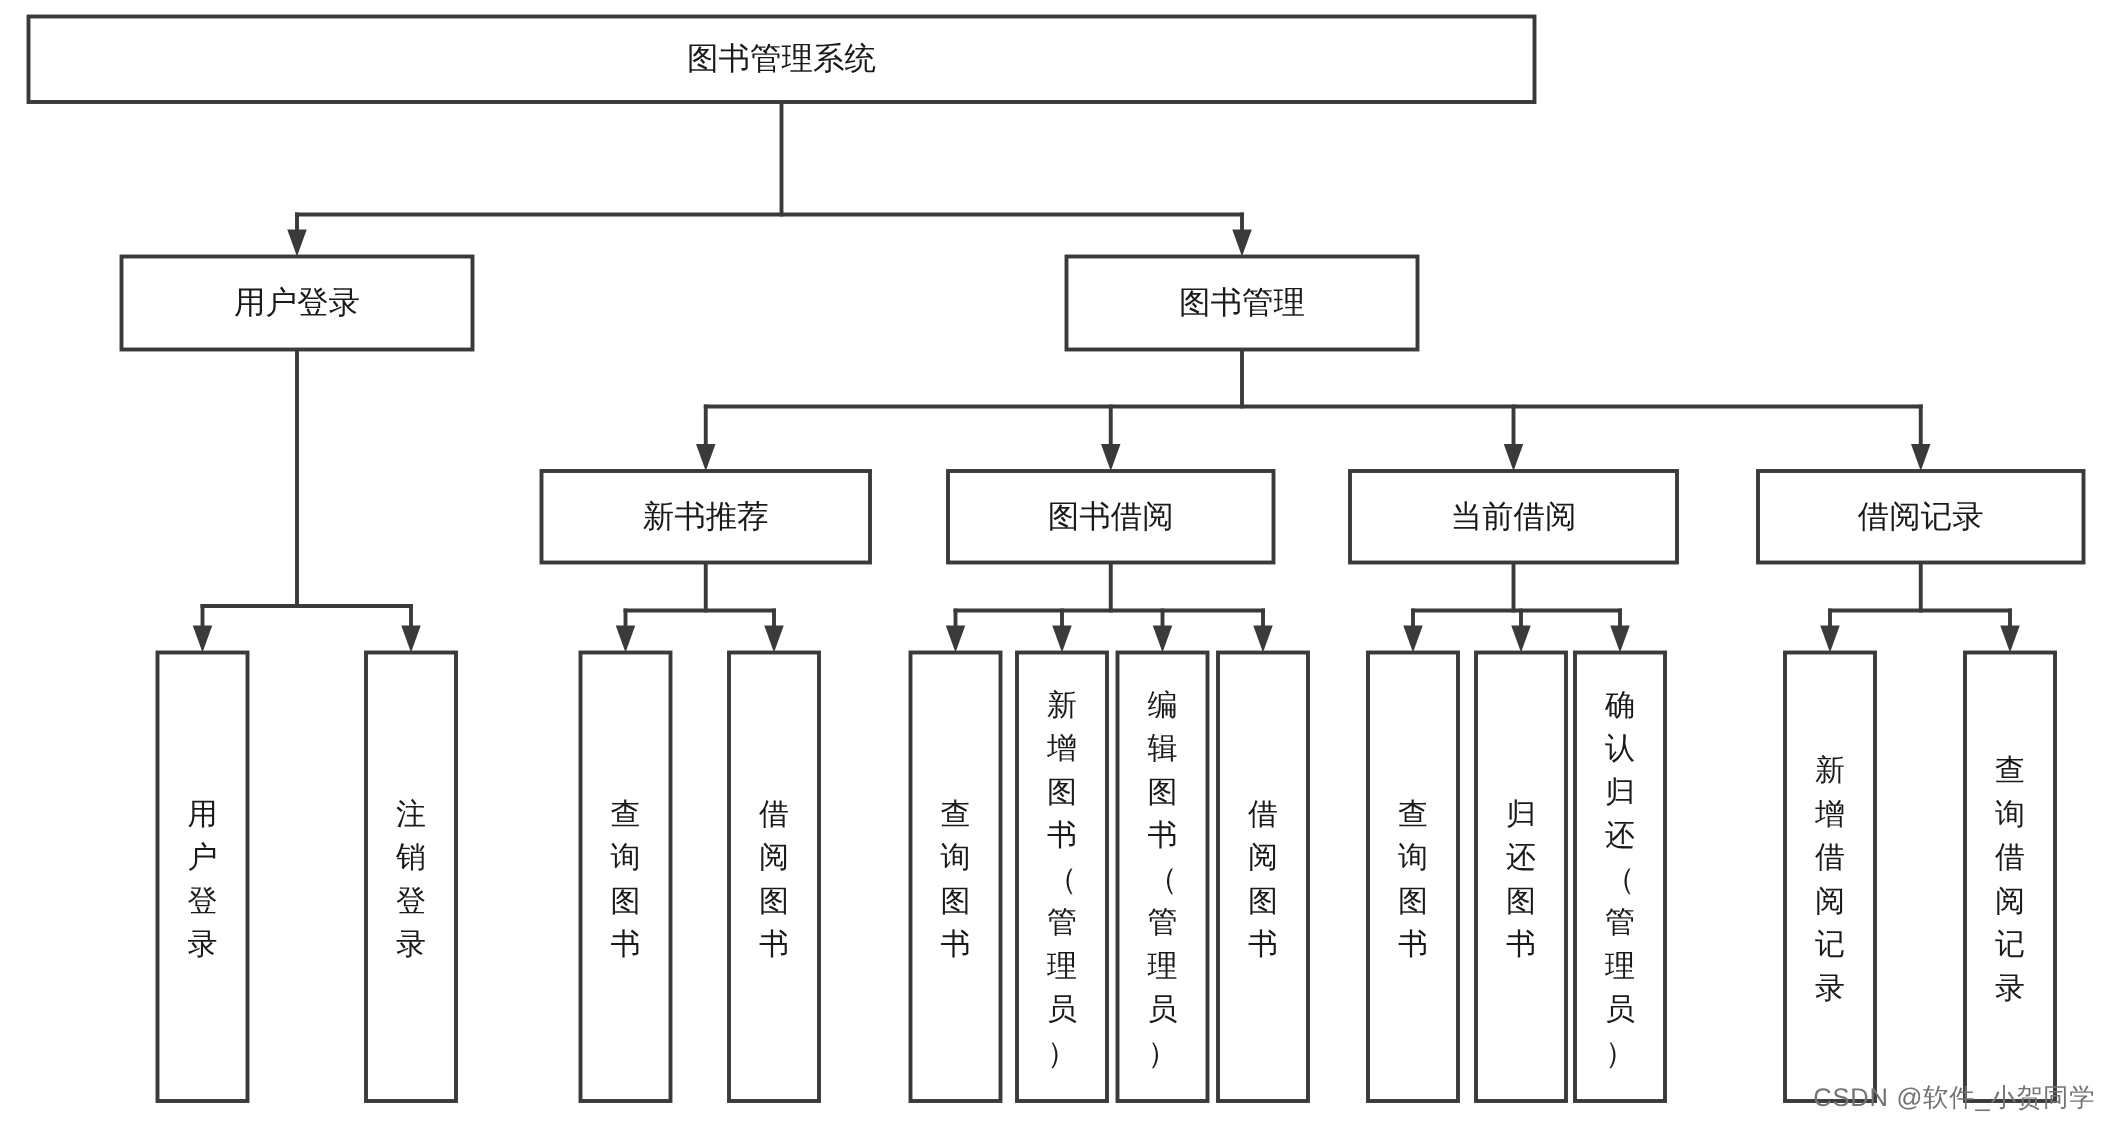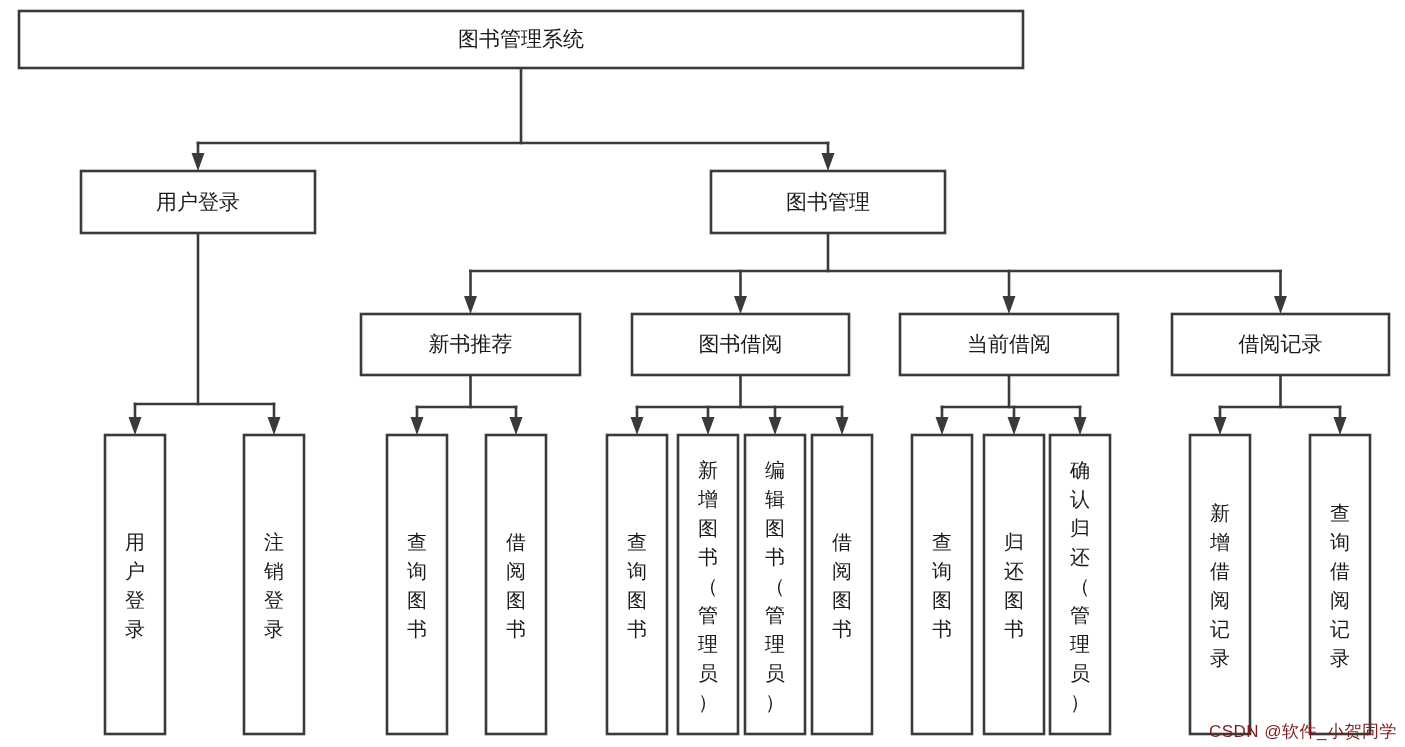--- a/index.html
+++ b/index.html
@@ -53,21 +53,21 @@
     font-size: 20px;
     fill: #1a1a1a;
     text-anchor: middle;
   }
   .watermark-text {
     position: absolute;
     right: 8px;
     bottom: 4px;
     font-family: "Liberation Sans", "DejaVu Sans", sans-serif;
     font-size: 17px;
-    color: #7f1d1d;
+    color: #737373;
     white-space: nowrap;
     letter-spacing: 0.5px;
     user-select: none;
   }
 </style>
 </head>
 <body>
 
 <div id="diagram-root">
   <svg id="diagram-svg" viewBox="0 0 1405 747">

